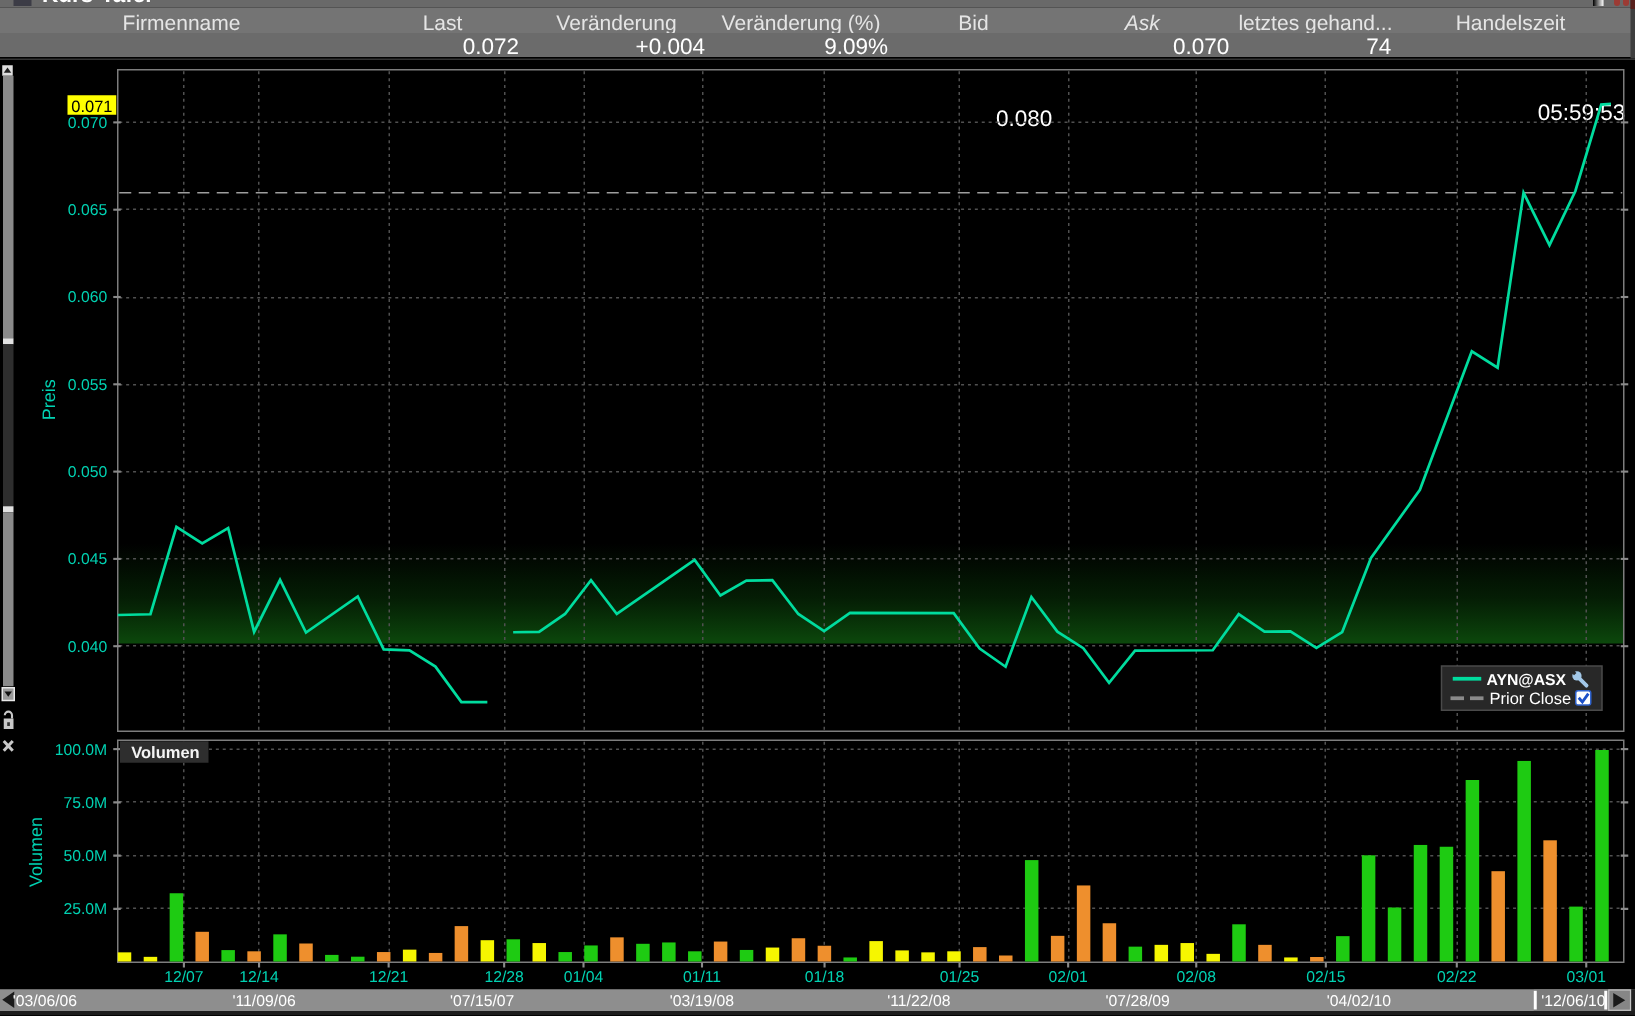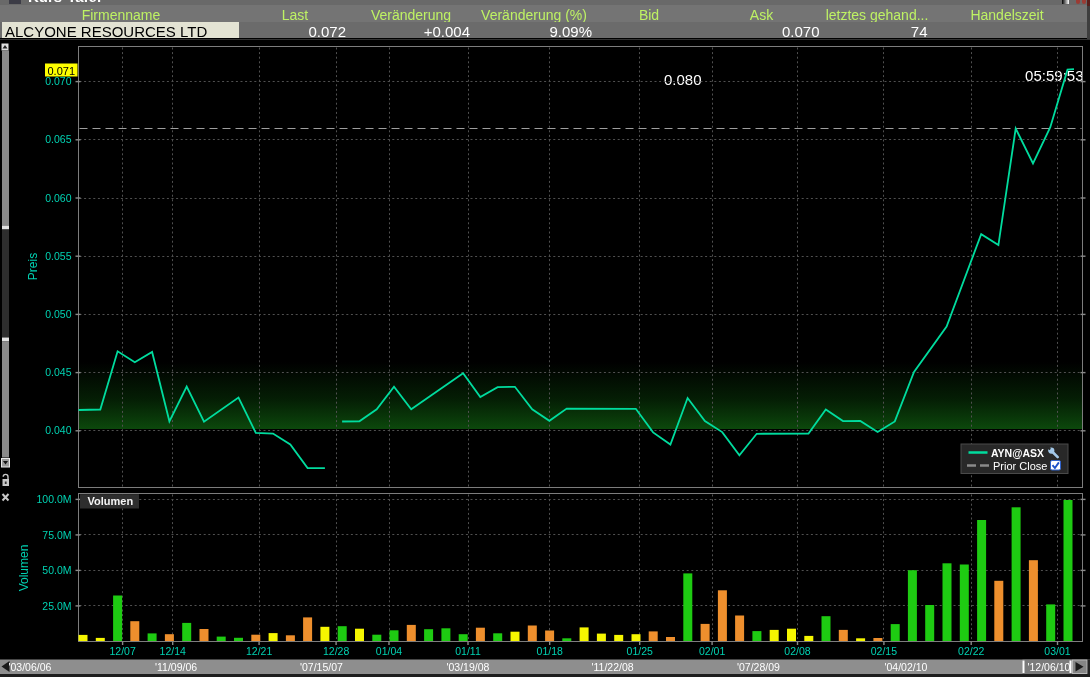--- a/index.html
+++ b/index.html
@@ -8,34 +8,31 @@
 </style></head>
 <body>
 
 <div class="abs" style="left:0;top:0;width:1090px;height:5px;background:#696969;overflow:hidden;">
   <div class="abs" style="left:9px;top:0;width:12px;height:4px;background:#3c3c46;"></div>
   <div class="abs" style="left:28px;top:-12px;font-size:15px;font-weight:bold;color:#fff;">Kurs-Tafel</div>
   <div class="abs" style="left:1062px;top:0;width:7px;height:4px;background:linear-gradient(to right,#000,#fff);"></div>
   <div class="abs" style="left:1075.5px;top:0;width:4.5px;height:4px;background:#9b3b34;border-radius:0 0 2px 2px;"></div>
   <div class="abs" style="left:1081.5px;top:0;width:4.5px;height:4px;background:#9b3b34;border-radius:0 0 2px 2px;"></div>
 </div>
-<div class="abs" style="left:0;top:5px;width:1090px;height:16.8px;background:#747474;font-size:14px;color:#bef264;">
+<div class="abs" style="left:0;top:5px;width:1090px;height:16.8px;background:#747474;font-size:14px;color:#e5e5e5;">
   <span class="abs" style="left:121px;top:1.5px;transform:translateX(-50%);">Firmenname</span>
   <span class="abs" style="left:295px;top:1.5px;transform:translateX(-50%);">Last</span>
   <span class="abs" style="left:411px;top:1.5px;transform:translateX(-50%);">Veränderung</span>
   <span class="abs" style="left:534px;top:1.5px;transform:translateX(-50%);">Veränderung (%)</span>
   <span class="abs" style="left:649px;top:1.5px;transform:translateX(-50%);">Bid</span>
-  <span class="abs" style="left:761.5px;top:1.5px;transform:translateX(-50%);">Ask</span>
+  <span class="abs" style="left:761.5px;top:1.5px;transform:translateX(-50%);font-style:italic;">Ask</span>
   <span class="abs" style="left:877px;top:1.5px;transform:translateX(-50%);">letztes gehand...</span>
   <span class="abs" style="left:1007px;top:1.5px;transform:translateX(-50%);">Handelszeit</span>
 </div>
 <div class="abs" style="left:0;top:21.8px;width:1090px;height:16.7px;background:#6b6b6b;font-size:15px;color:#fff;">
-  <div class="abs" style="left:2px;top:0.5px;width:237px;height:15.5px;background:#e3e3d3;color:#000;">
-    <span class="abs" style="left:3px;top:0.5px;white-space:nowrap;">ALCYONE RESOURCES LTD</span>
-  </div>
   <span class="abs" style="right:1090px;top:1px;"></span>
   <span class="abs" style="left:346px;top:1px;transform:translateX(-100%);">0.072</span>
   <span class="abs" style="left:470px;top:1px;transform:translateX(-100%);">+0.004</span>
   <span class="abs" style="left:592px;top:1px;transform:translateX(-100%);">9.09%</span>
   <span class="abs" style="left:701.5px;top:1px;transform:translateX(-100%);margin-top:48px;">0.080</span>
   <span class="abs" style="left:819.5px;top:1px;transform:translateX(-100%);">0.070</span>
   <span class="abs" style="left:927.5px;top:1px;transform:translateX(-100%);">74</span>
   <span class="abs" style="left:1083.5px;top:1px;transform:translateX(-100%);margin-top:44px;">05:59:53</span>
 </div>
 <div class="abs" style="left:1086.5px;top:0;width:3.5px;height:38.5px;background:#3e3e3e;"></div>

